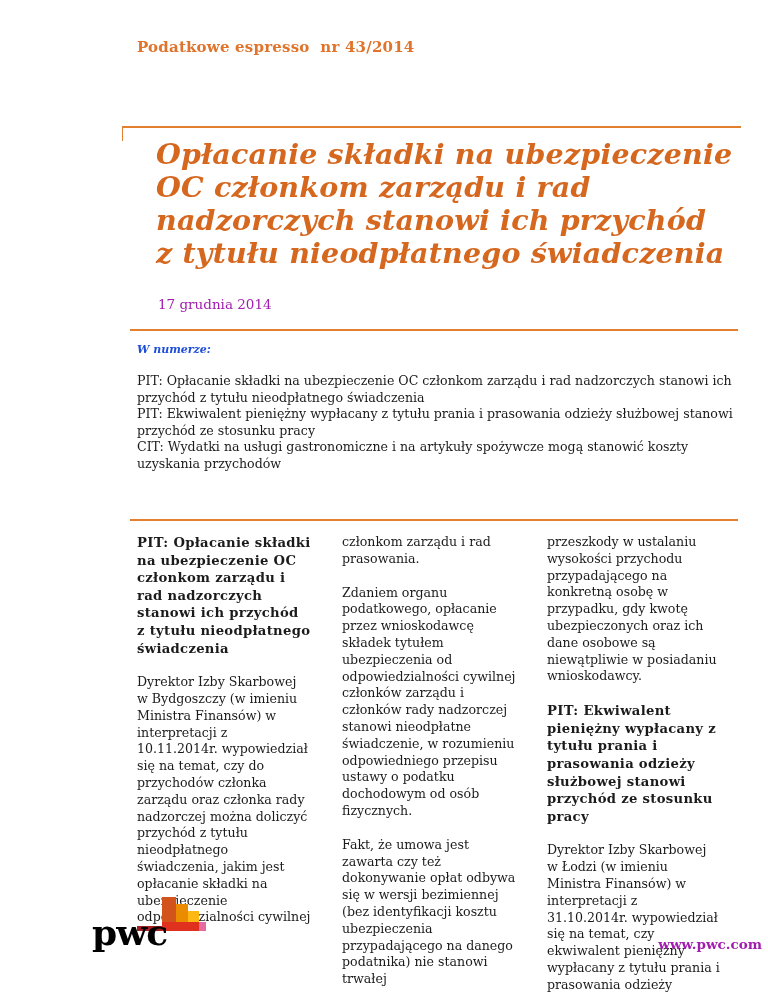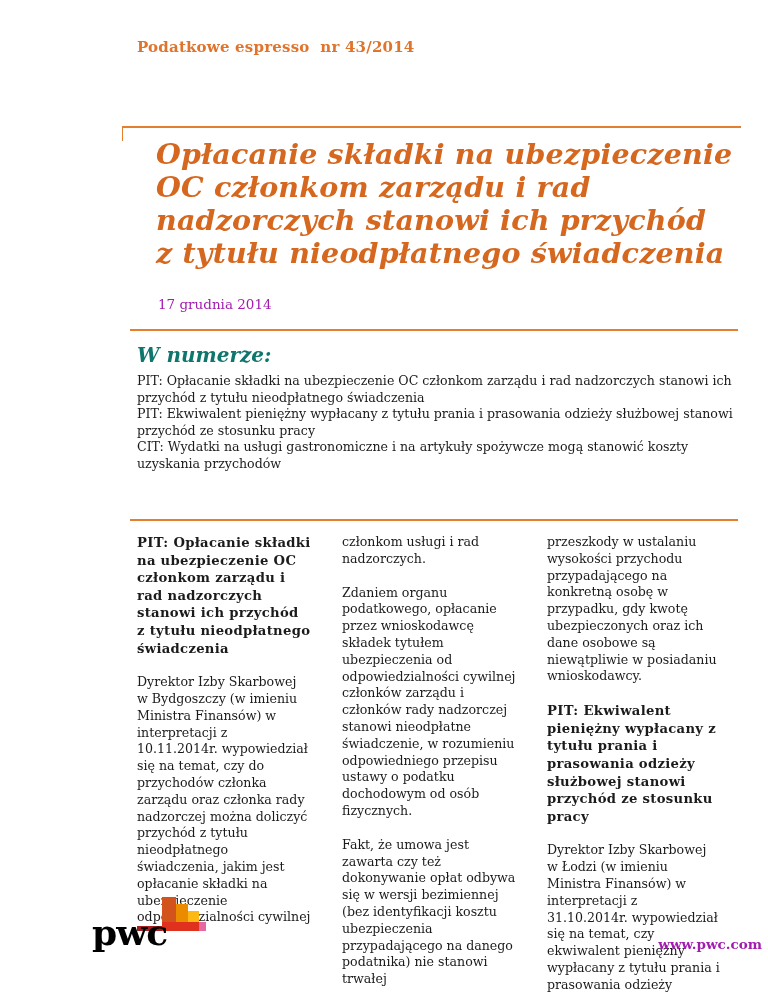--- a/index.html
+++ b/index.html
@@ -39,22 +39,22 @@
     position: absolute; left: 137px; top: 296px;
     font-size: 13.5px; color: #a21caf; margin-left: 21px;
   }
 
   .rule { position: absolute; height: 2px; background: #E2802F; }
   .rule-2 { left: 130px; top: 329px; width: 608px; }
   .rule-3 { left: 130px; top: 519px; width: 608px; }
 
   .toc-heading {
     position: absolute; left: 137px; top: 343px;
-    font-size: 20px; font-weight: bold; font-style: italic;
-    color: #0f766e;
+    font-size: 11px; font-weight: bold; font-style: italic;
+    color: #1d4ed8;
   }
 
   .toc {
     position: absolute; left: 137px; top: 373px; width: 613px;
     font-size: 12.6px; line-height: 16.6px; color: #1b1b1b;
   }
   .toc-item { margin: 0; }
 
   .col {
     position: absolute; top: 534px; width: 174px;
@@ -121,21 +121,21 @@
   </div>
 
   <div class="rule rule-3"></div>
 
   <div class="col col-1">
     <h3>PIT: Opłacanie składki na ubezpieczenie OC członkom zarządu i rad nadzorczych stanowi ich przychód z tytułu nieodpłatnego świadczenia</h3>
     <p>Dyrektor Izby Skarbowej w Bydgoszczy (w imieniu Ministra Finansów) w interpretacji z 10.11.2014r. wypowiedział się na temat, czy do przychodów członka zarządu oraz członka rady nadzorczej można doliczyć przychód z tytułu nieodpłatnego świadczenia, jakim jest opłacanie składki na ubezpieczenie odpowiedzialności cywilnej</p>
   </div>
 
   <div class="col col-2">
-    <p>członkom usługi i rad nadzorczych.</p>
+    <p>członkom zarządu i rad prasowania.</p>
     <p>Zdaniem organu podatkowego, opłacanie przez wnioskodawcę składek tytułem ubezpieczenia od odpowiedzialności cywilnej członków zarządu i członków rady nadzorczej stanowi nieodpłatne świadczenie, w rozumieniu odpowiedniego przepisu ustawy o podatku dochodowym od osób fizycznych.</p>
     <p>Fakt, że umowa jest zawarta czy też dokonywanie opłat odbywa się w wersji bezimiennej (bez identyfikacji kosztu ubezpieczenia przypadającego na danego podatnika) nie stanowi trwałej</p>
   </div>
 
   <div class="col col-3">
     <p>przeszkody w ustalaniu wysokości przychodu przypadającego na konkretną osobę w przypadku, gdy kwotę ubezpieczonych oraz ich dane osobowe są niewątpliwie w posiadaniu wnioskodawcy.</p>
     <h3 class="mid">PIT: Ekwiwalent pieniężny wypłacany z tytułu prania i prasowania odzieży służbowej stanowi przychód ze stosunku pracy</h3>
     <p>Dyrektor Izby Skarbowej w Łodzi (w imieniu Ministra Finansów) w interpretacji z 31.10.2014r. wypowiedział się na temat, czy ekwiwalent pieniężny wypłacany z tytułu prania i prasowania odzieży</p>
   </div>
 

